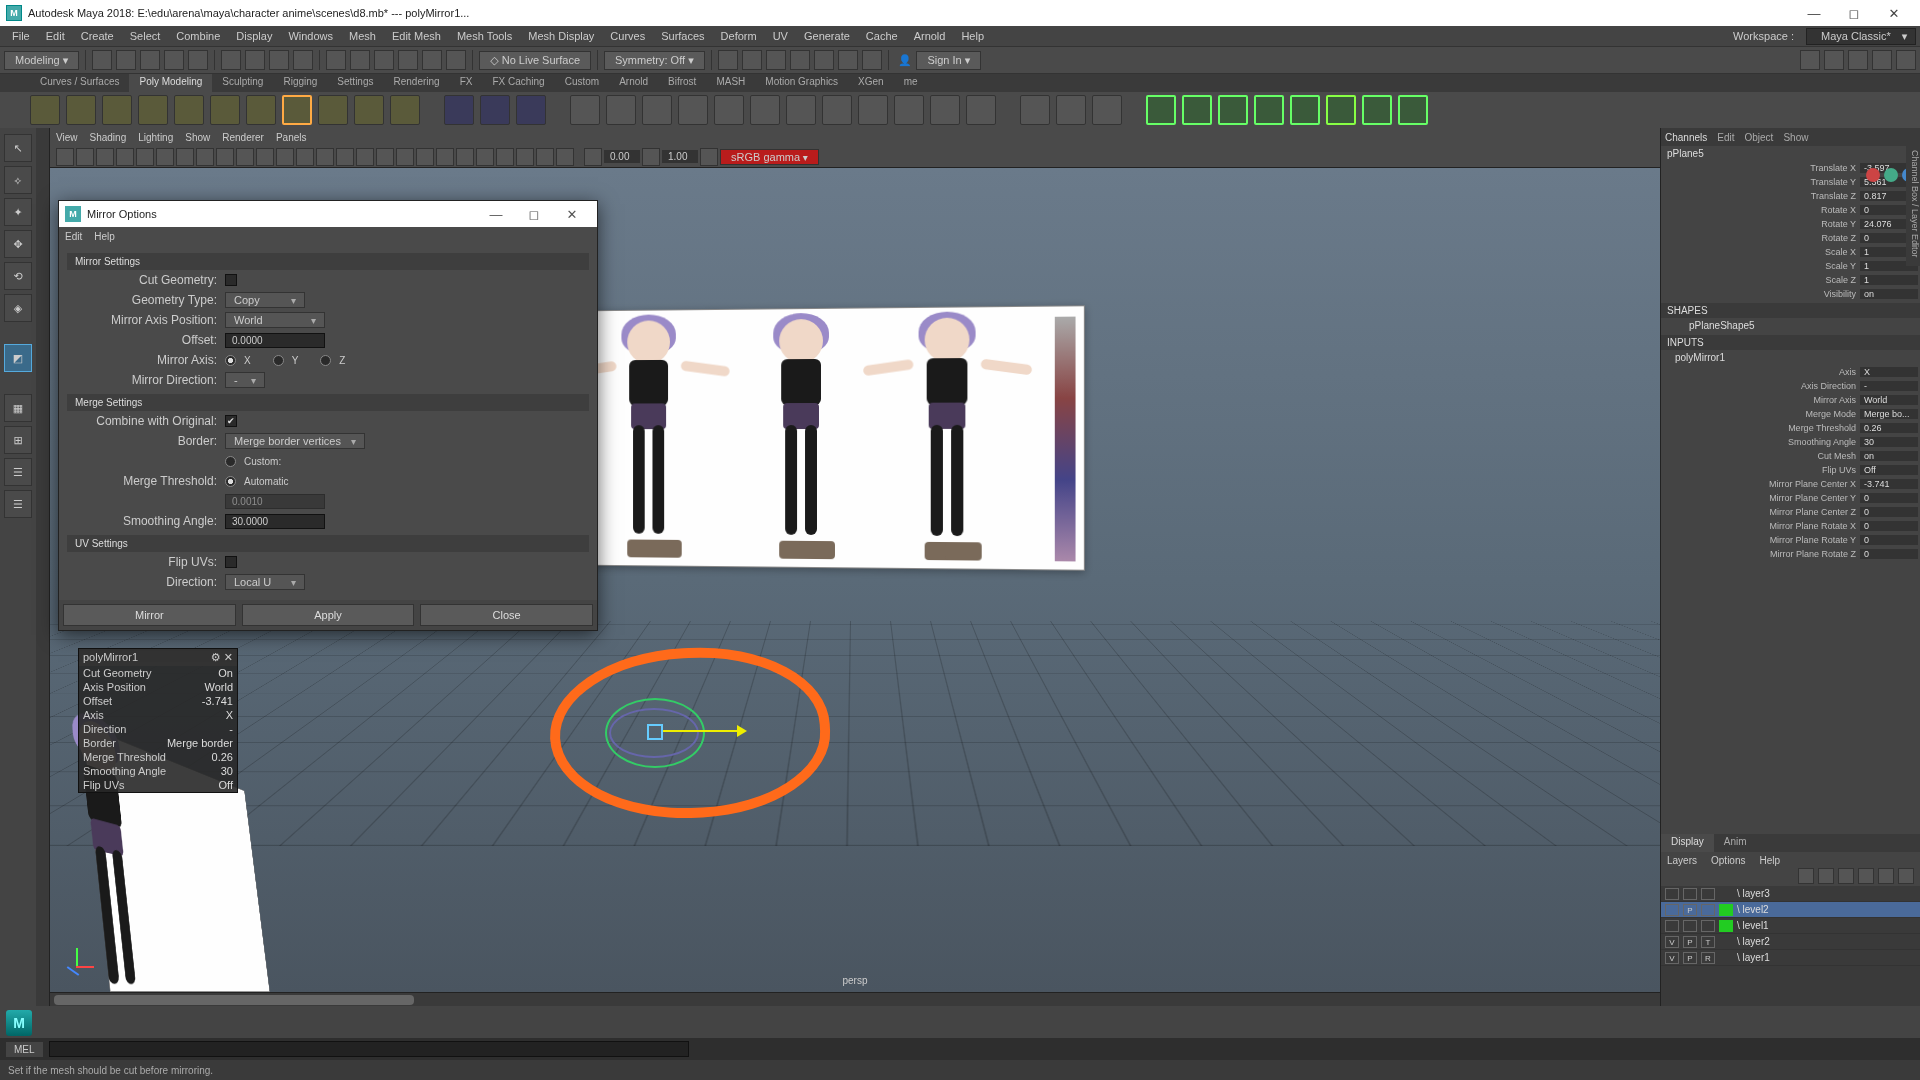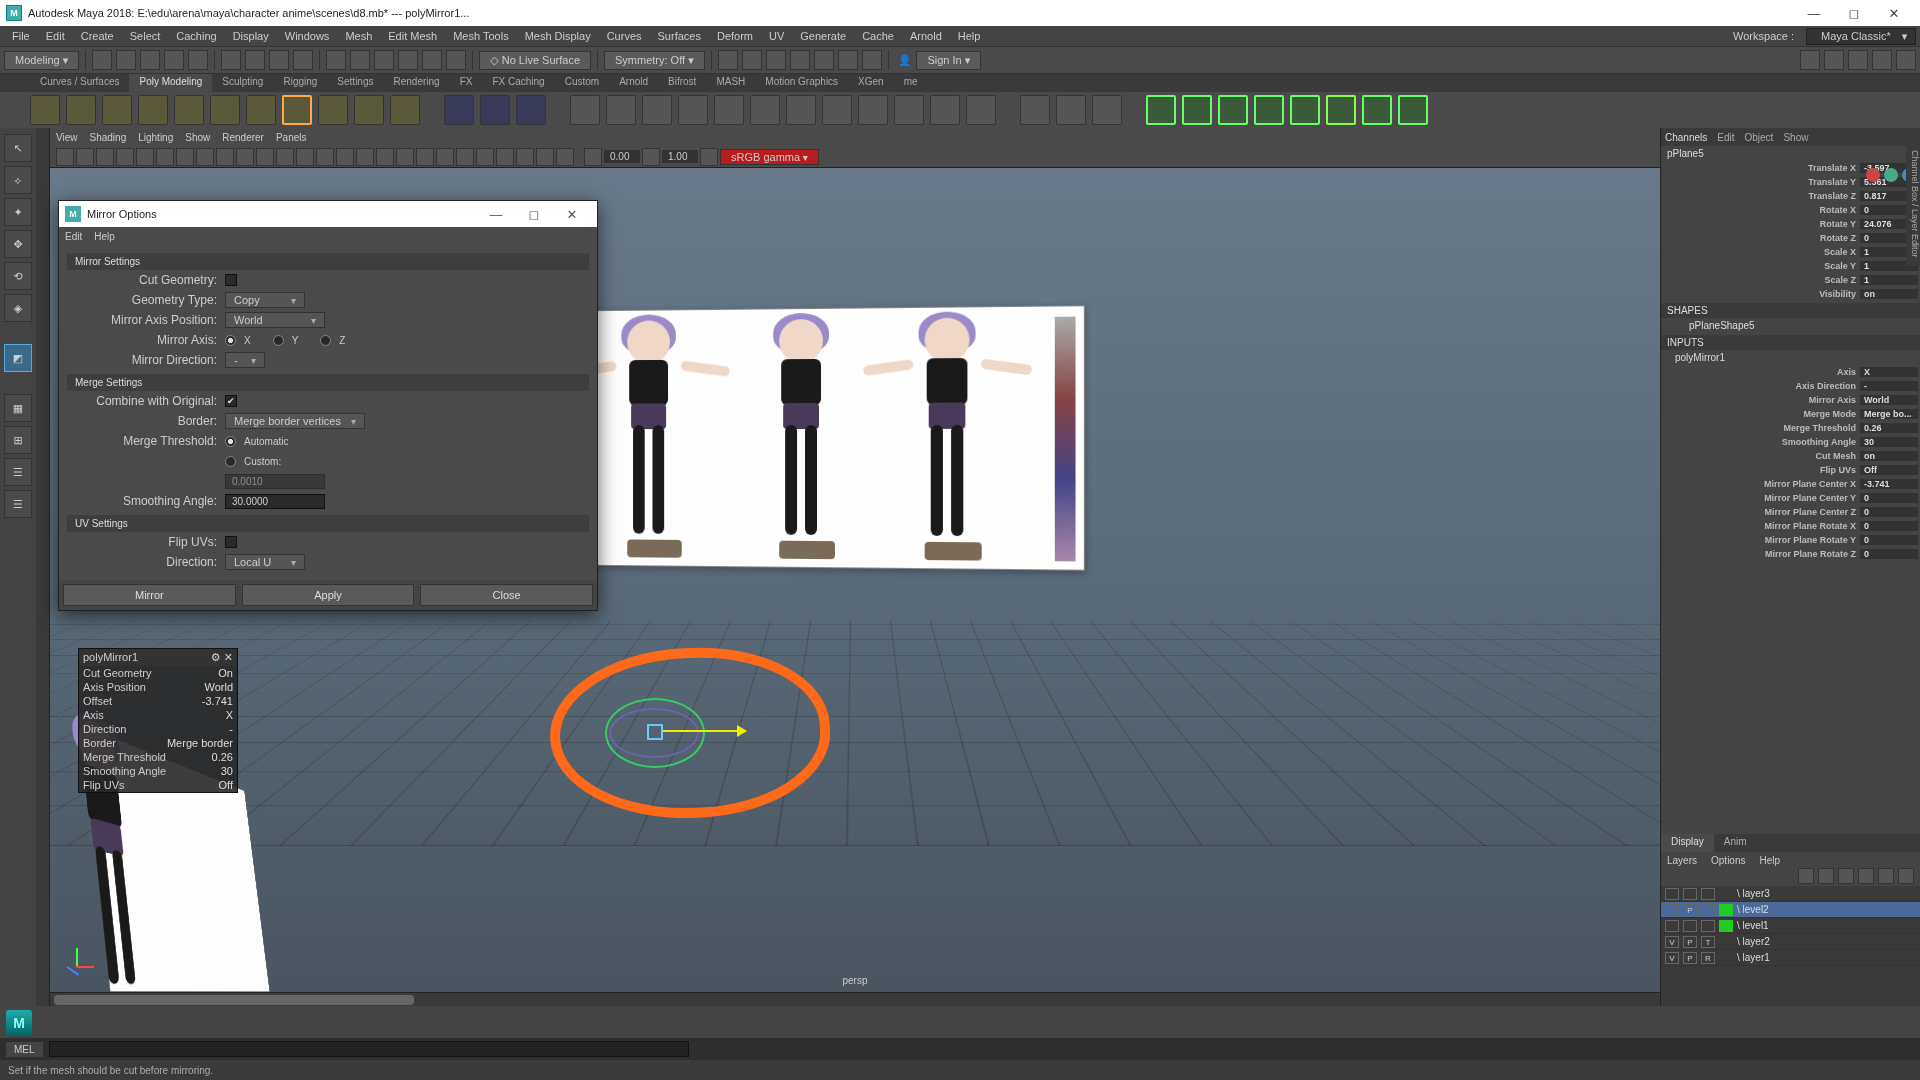--- a/index.html
+++ b/index.html
@@ -75,21 +75,21 @@
 .axis .z{position:absolute;left:10px;top:24px;width:14px;height:2px;background:#48f;transform:rotate(35deg);}
 .camname{position:absolute;left:50%;bottom:6px;transform:translateX(-50%);font-size:10px;color:#ccc;}
 .scrollx{height:14px;background:#3a3a3a;border-top:1px solid #222;position:relative;}
 .scrollx .thumb{position:absolute;left:4px;top:2px;height:10px;width:360px;background:#666;border-radius:4px;}
 .rightcol{width:260px;background:#444;display:flex;flex-direction:column;border-left:1px solid #222;}
 .chtabs{height:18px;background:#3a3a3a;display:flex;padding:0 4px;gap:10px;align-items:center;}
 .chtabs span{font-size:10px;color:#aaa;}
 .chtabs span.on{color:#ddd;}
 .chname{padding:2px 6px;font-size:10px;color:#ddd;background:#444;}
 .attrs{flex:0 0 auto;}
-.attrs .arow{display:flex;justify-content:flex-end;padding:0 2px;gap:4px;height:14px;align-items:center;font-weight:bold;}
+.attrs .arow{display:flex;justify-content:flex-end;padding:0 2px;gap:4px;height:14px;align-items:center;}
 .attrs .arow .lbl{color:#bbb;font-size:9px;text-align:right;flex:1;}
 .attrs .arow .val{width:58px;background:#333;padding:0 4px;font-size:9px;color:#ddd;}
 .secthdr{background:#3a3a3a;padding:2px 6px;font-size:10px;color:#ddd;margin-top:2px;}
 .layerspane{margin-top:auto;}
 .ltabs{height:18px;background:#3a3a3a;display:flex;}
 .ltabs span{padding:2px 10px;font-size:10px;color:#aaa;}
 .ltabs span.on{background:#4a4a4a;color:#ddd;}
 .lmenu{height:16px;display:flex;gap:14px;padding:0 6px;align-items:center;}
 .lmenu span{font-size:10px;color:#ccc;}
 .licns{height:18px;display:flex;justify-content:flex-end;gap:4px;padding:0 6px;}
@@ -143,21 +143,21 @@
   <div class="winbtn">—</div>
   <div class="winbtn">◻</div>
   <div class="winbtn">✕</div>
 </div>
 
 <div class="menubar">
   <span>File</span>
   <span>Edit</span>
   <span>Create</span>
   <span>Select</span>
-  <span>Caching</span>
+  <span>Combine</span>
   <span>Display</span>
   <span>Windows</span>
   <span>Mesh</span>
   <span>Edit Mesh</span>
   <span>Mesh Tools</span>
   <span>Mesh Display</span>
   <span>Curves</span>
   <span>Surfaces</span>
   <span>Deform</span>
   <span>UV</span>
@@ -651,20 +651,24 @@
           <span>Copy</span>
         </div>
       </div>
     <div class="frow">
         <span class="flbl">Mirror Axis Position:</span>
         <div class="dd3" style="min-width:100px">
           <span>World</span>
         </div>
       </div>
     <div class="frow">
+        <span class="flbl">Offset:</span>
+        <div class="txt">0.0000</div>
+      </div>
+    <div class="frow">
         <span class="flbl">Mirror Axis:</span>
       <div class="rad ck"></div>
         <span class="rlbl">X</span>
       <div class="rad"></div>
         <span class="rlbl">Y</span>
       <div class="rad"></div>
         <span class="rlbl">Z</span>
     </div>
     <div class="frow">
         <span class="flbl">Mirror Direction:</span>
@@ -678,28 +682,28 @@
         <span class="flbl">Combine with Original:</span>
         <div class="cb ck"></div>
       </div>
     <div class="frow">
         <span class="flbl">Border:</span>
         <div class="dd3" style="min-width:140px">
           <span>Merge border vertices</span>
         </div>
       </div>
     <div class="frow">
+        <span class="flbl"></span>
+        <div class="rad"></div>
+        <span class="rlbl">Custom:</span>
+      </div>
+    <div class="frow">
         <span class="flbl">Merge Threshold:</span>
         <div class="rad ck"></div>
         <span class="rlbl">Automatic</span>
-      </div>
-    <div class="frow">
-        <span class="flbl"></span>
-        <div class="rad"></div>
-        <span class="rlbl">Custom:</span>
       </div>
     <div class="frow">
         <span class="flbl"></span>
         <div class="txt" style="opacity:.5">0.0010</div>
       </div>
     <div class="frow">
         <span class="flbl">Smoothing Angle:</span>
         <div class="txt">30.0000</div>
       </div>
 

